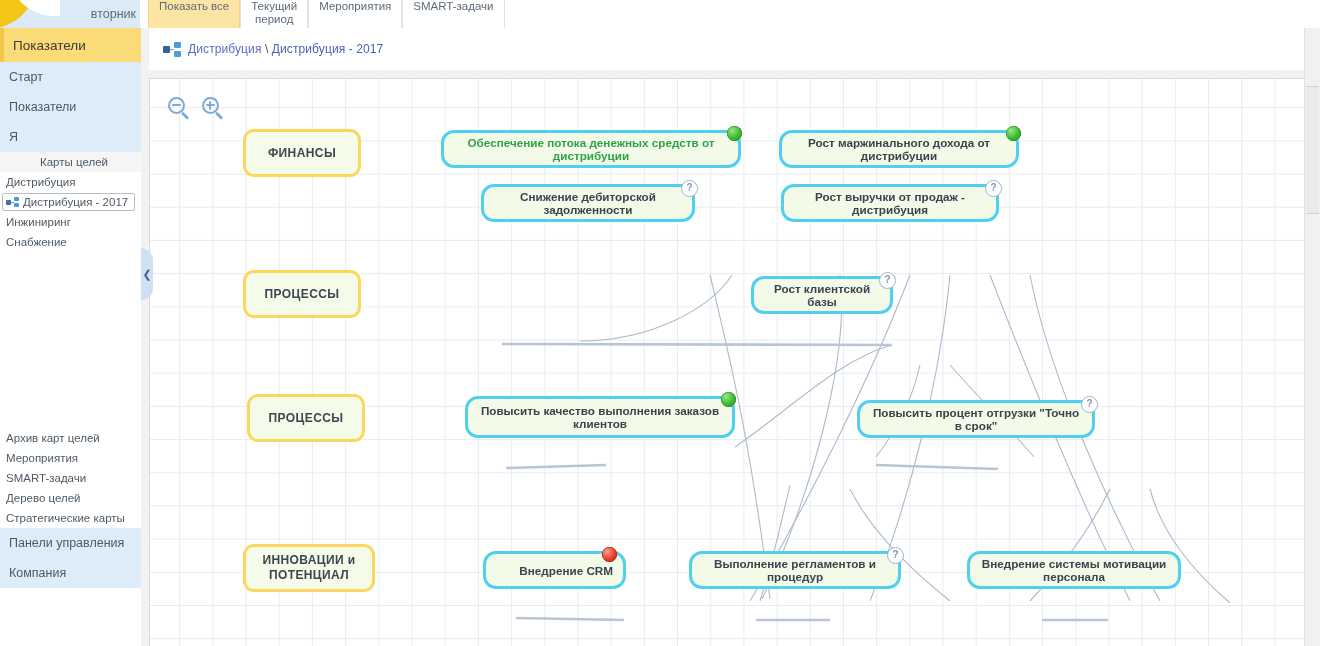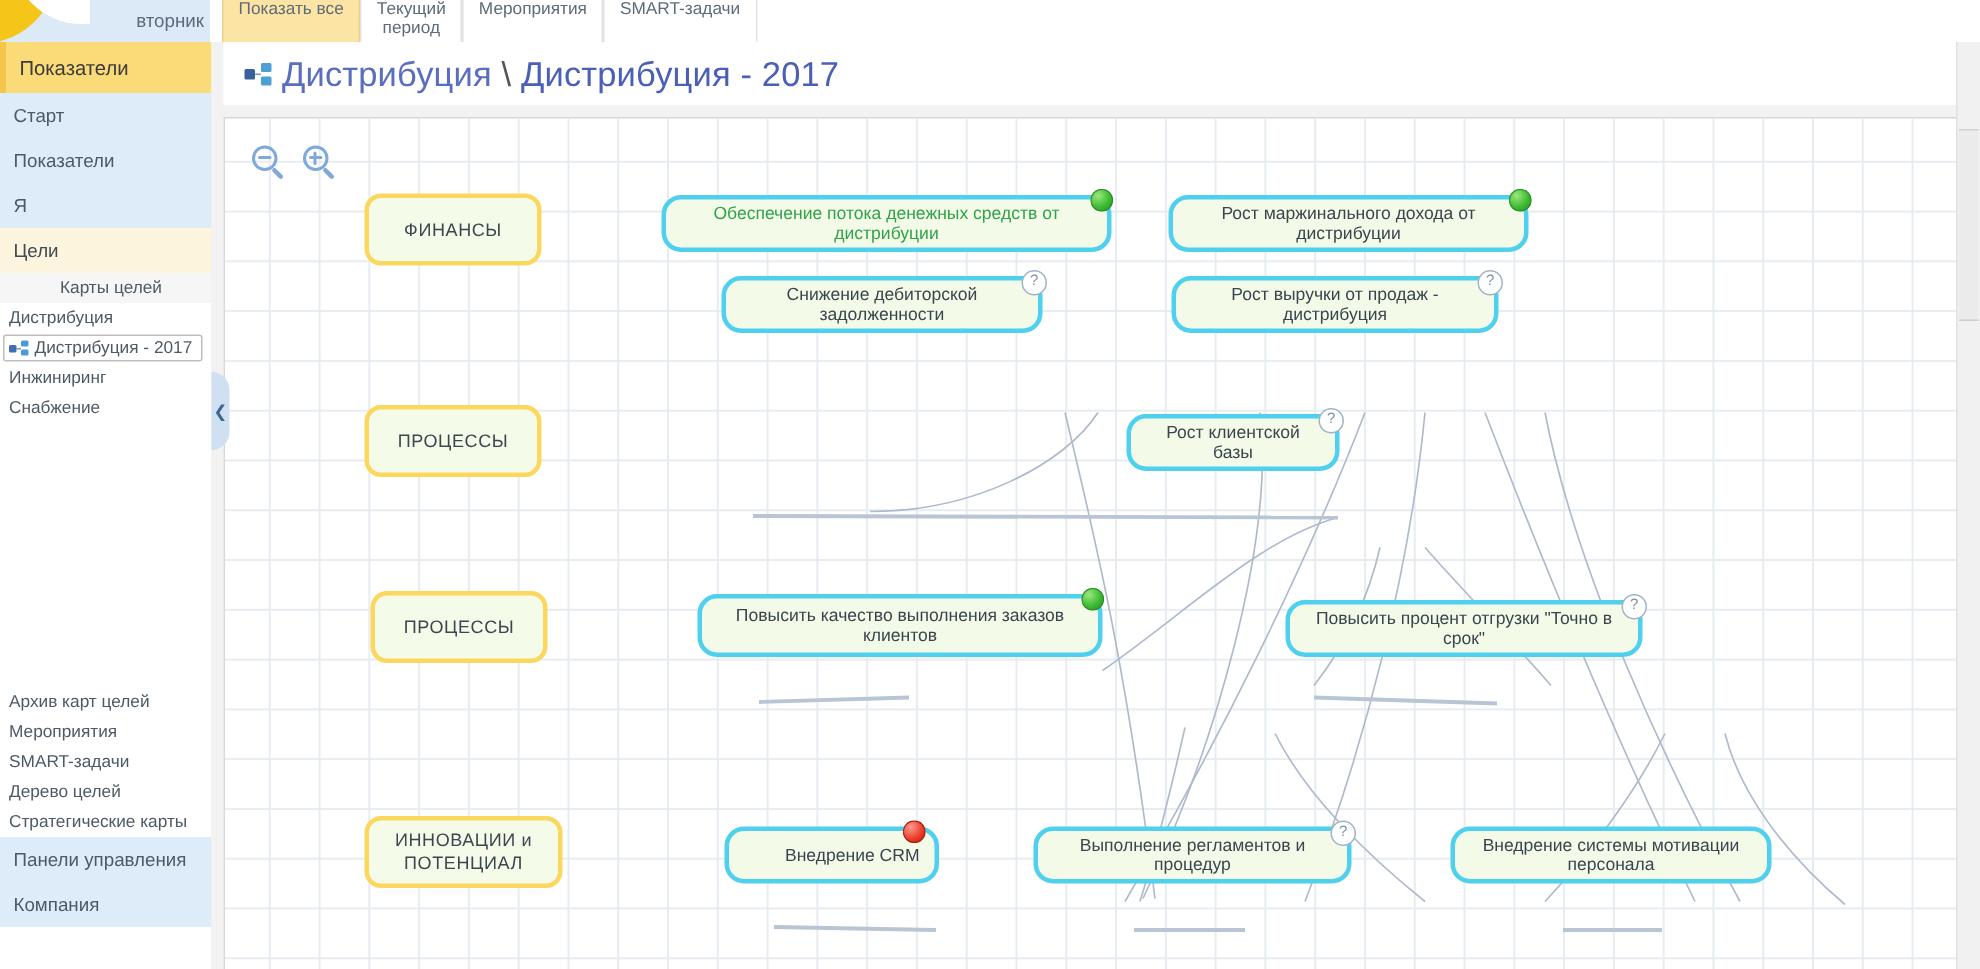--- a/index.html
+++ b/index.html
@@ -64,26 +64,26 @@
   
   .main{position:absolute;left:141px;top:28px;width:1179px;height:618px;background:#f2f2f2;}
   .crumb-bar{position:absolute;left:8px;top:0;width:1171px;height:42px;background:#ffffff;
     display:flex;align-items:center;padding-left:14px;box-sizing:border-box;}
   .crumb-ico{width:18px;height:15px;position:relative;margin-right:7px;flex:none;}
   .crumb-ico i{position:absolute;display:block;border-radius:1px;}
   .crumb-ico .b1{left:0;top:4px;width:7px;height:7px;background:#3a5f9e;}
   .crumb-ico .b2{left:11px;top:0;width:7px;height:6px;background:#4f9fd4;}
   .crumb-ico .b3{left:11px;top:9px;width:7px;height:6px;background:#4f9fd4;}
   .crumb-ico .ln{left:7px;top:7px;width:4px;height:1px;background:#7d93b5;}
-  .crumb-txt{font-size:23px;color:#5a6ec0;letter-spacing:.1px;}
+  .crumb-txt{font-size:12px;color:#5a6ec0;letter-spacing:.1px;}
   .crumb-txt .sep{color:#555;}
   .crumb-txt .cur{color:#4a5fb5;}
 
   .canvas-frame{position:absolute;left:8px;top:50px;width:1171px;height:568px;
-    background:#ffffff;border-top:1px solid #d7d7d7;border-left:1px solid #d7d7d7;overflow:hidden;}
+    background:#ffffff;border-top:1px solid #d7d7d7;border-left:1px solid #d7d7d7;overflow:hidden;font-weight:bold;}
   .grid{position:absolute;inset:0;
     background-image:
       linear-gradient(to right,#e3e9ef 1px,transparent 1px),
       linear-gradient(to bottom,#e3e9ef 1px,transparent 1px);
     background-size:33.2px 33.2px;background-position:-4px -5px;opacity:.85;}
 
   .zoomctl{position:absolute;left:18px;top:18px;display:flex;gap:10px;z-index:6;}
   .mag{width:24px;height:24px;position:relative;cursor:pointer;}
   .mag .ring{position:absolute;left:0;top:0;width:17px;height:17px;border:2.2px solid #7ea9d8;
     border-radius:50%;box-sizing:border-box;}
@@ -155,23 +155,20 @@
     </div>
 
     <div class="s-item blue">
       <span>Старт</span>
     </div>
     <div class="s-item blue">
       <span>Показатели</span>
     </div>
     <div class="s-item blue">
       <span>Я</span>
-    </div>
-    <div class="s-item cream">
-      <span>Цели</span>
     </div>
 
     <div class="s-sub first">
       <span>Карты целей</span>
     </div>
     <div class="s-sub">
       <span>Дистрибуция</span>
     </div>
     <div class="s-sub selected">
       <span class="selbox">

